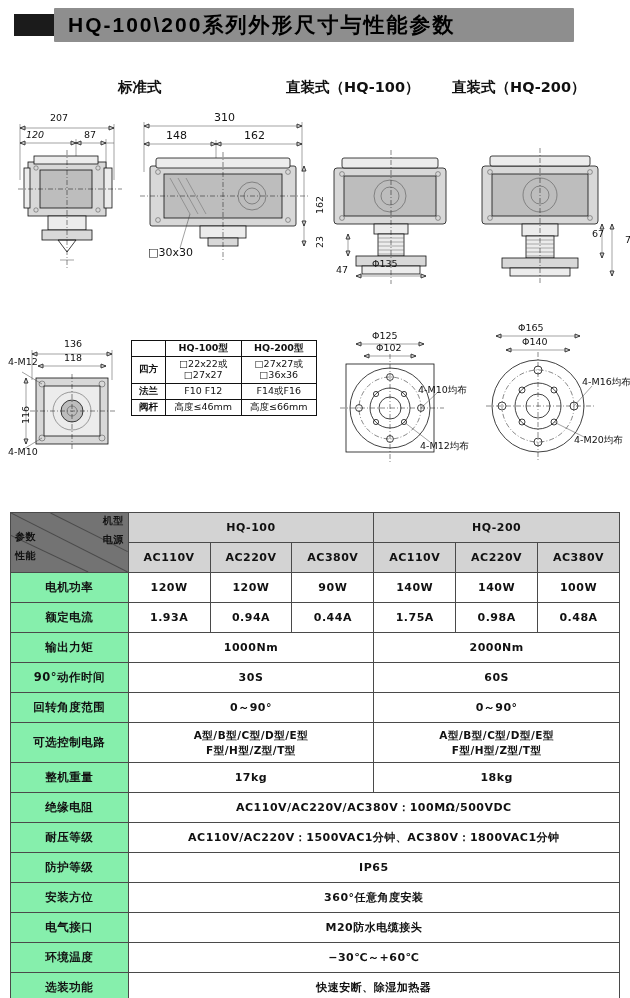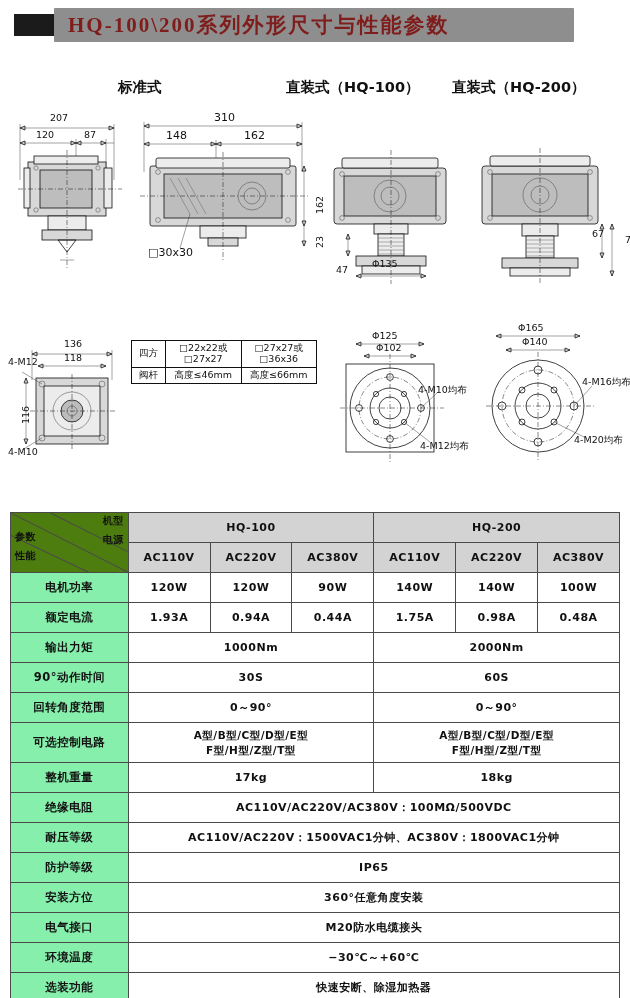--- a/index.html
+++ b/index.html
@@ -31,23 +31,23 @@
     left: 40px; top: 0;
     width: 520px; height: 34px;
     background: #8e8e8e;
     border-radius: 1px;
   }
   .header-title {
     position: absolute;
     left: 54px; top: 3px;
     font-size: 21px;
     letter-spacing: 2px;
-    color: #7f1d1d;
+    color: #000000;
     font-weight: bold;
-    font-family: Liberation Serif, serif;
+    font-family: Liberation Sans, sans-serif;
     white-space: nowrap;
   }
 
   
   .cap {
     position: absolute;
     font-size: 14.5px;
     font-weight: bold;
     color: #111;
     white-space: nowrap;
@@ -95,21 +95,21 @@
     text-align: center;
     padding: 2px 1px;
     line-height: 1.15;
   }
   .midtable .mt-title {
     font-size: 11.5px;
     font-weight: bold;
     padding: 3px 0;
   }
   .midtable .mt-head { font-size: 9.5px; font-weight: bold; }
-  .midtable .mt-rowlabel { font-weight: normal; width: 34px; margin-left: 23px; }
+  .midtable .mt-rowlabel { font-weight: bold; width: 34px; margin-left: 23px; }
 
   
   .spec {
     position: absolute;
     left: 10px; top: 512px;
     width: 610px;
     border-collapse: collapse;
     font-family: "DejaVu Sans", sans-serif;
     font-size: 11px;
     background: #fff;
@@ -126,21 +126,21 @@
   .spec .grayhdr { background: #d3d3d3; }
   .spec .rowlabel {
     background: #86efac;
     width: 118px;
     font-size: 11.5px;
   }
   .spec .cell { width: 82px; }
   .spec .corner {
     position: relative;
     height: 58px;
-    background: #4d7c0f;
+    background: #737373;
     padding: 0;
   }
   .corner-inner { position: relative; width: 100%; height: 100%; }
   .corner-inner .slash {
     position: absolute;
     left: 0; top: 0;
     width: 100%; height: 100%;
   }
   .corner-inner span {
     position: absolute;
@@ -202,21 +202,21 @@
     <rect class="fillgray" x="28" y="120" width="50" height="10"></rect>
 
     <path class="ln" d="M44 130 l9 12 l9 -12 z" fill="#fff"></path>
 
     <line class="dash" x1="53" y1="40" x2="53" y2="160"></line>
     <line class="dash" x1="4" y1="79" x2="108" y2="79"></line>
 
     <line class="lnthin" x1="46" y1="150" x2="60" y2="150"></line>
   </svg>
   <div class="dimtxt" style="left:36px; top:2px;">207</div>
-  <div class="dimtxt" style="left:22px; top:19px;">120</div>
+  <div class="dimtxt" style="left:12px; top:19px;font-style:italic;">120</div>
   <div class="dimtxt" style="left:70px; top:19px;">87</div>
 </div>
 
 <div style="position:absolute; left:130px; top:110px; width:185px; height:185px;">
   <svg width="185" height="185" viewBox="0 0 185 185">
 
     <line class="lnthin" x1="14" y1="16" x2="172" y2="16"></line>
     <path class="ln" d="M14 16 l5 -2 v4 z" fill="#111"></path>
     <path class="ln" d="M172 16 l-5 -2 v4 z" fill="#111"></path>
     <line class="lnthin" x1="14" y1="12" x2="14" y2="62"></line>
@@ -378,23 +378,33 @@
   <div class="dimtxt" style="left:56px; top:2px;">136</div>
   <div class="dimtxt" style="left:56px; top:16px;">118</div>
   <div class="dimtxt v" style="left:12px; top:88px;">116</div>
   <div class="dimtxt" style="left:0px; top:20px;">4-M12</div>
   <div class="dimtxt" style="left:0px; top:110px;">4-M10</div>
 </div>
 
 <table class="midtable">
   <tbody>
   <tr>
+    <td class="mt-rowlabel"></td>
+    <td class="mt-head">HQ-100型</td>
+    <td class="mt-head">HQ-200型</td>
+  </tr>
+  <tr>
     <td class="mt-rowlabel">四方</td>
     <td>□22x22或<br>□27x27</td>
     <td>□27x27或<br>□36x36</td>
+  </tr>
+  <tr>
+    <td class="mt-rowlabel">法兰</td>
+    <td>F10 F12</td>
+    <td>F14或F16</td>
   </tr>
   <tr>
     <td class="mt-rowlabel">阀杆</td>
     <td>高度≤46mm</td>
     <td>高度≤66mm</td>
   </tr>
 </tbody>
   </table>
 
 <div style="position:absolute; left:320px; top:330px; width:150px; height:136px;">

